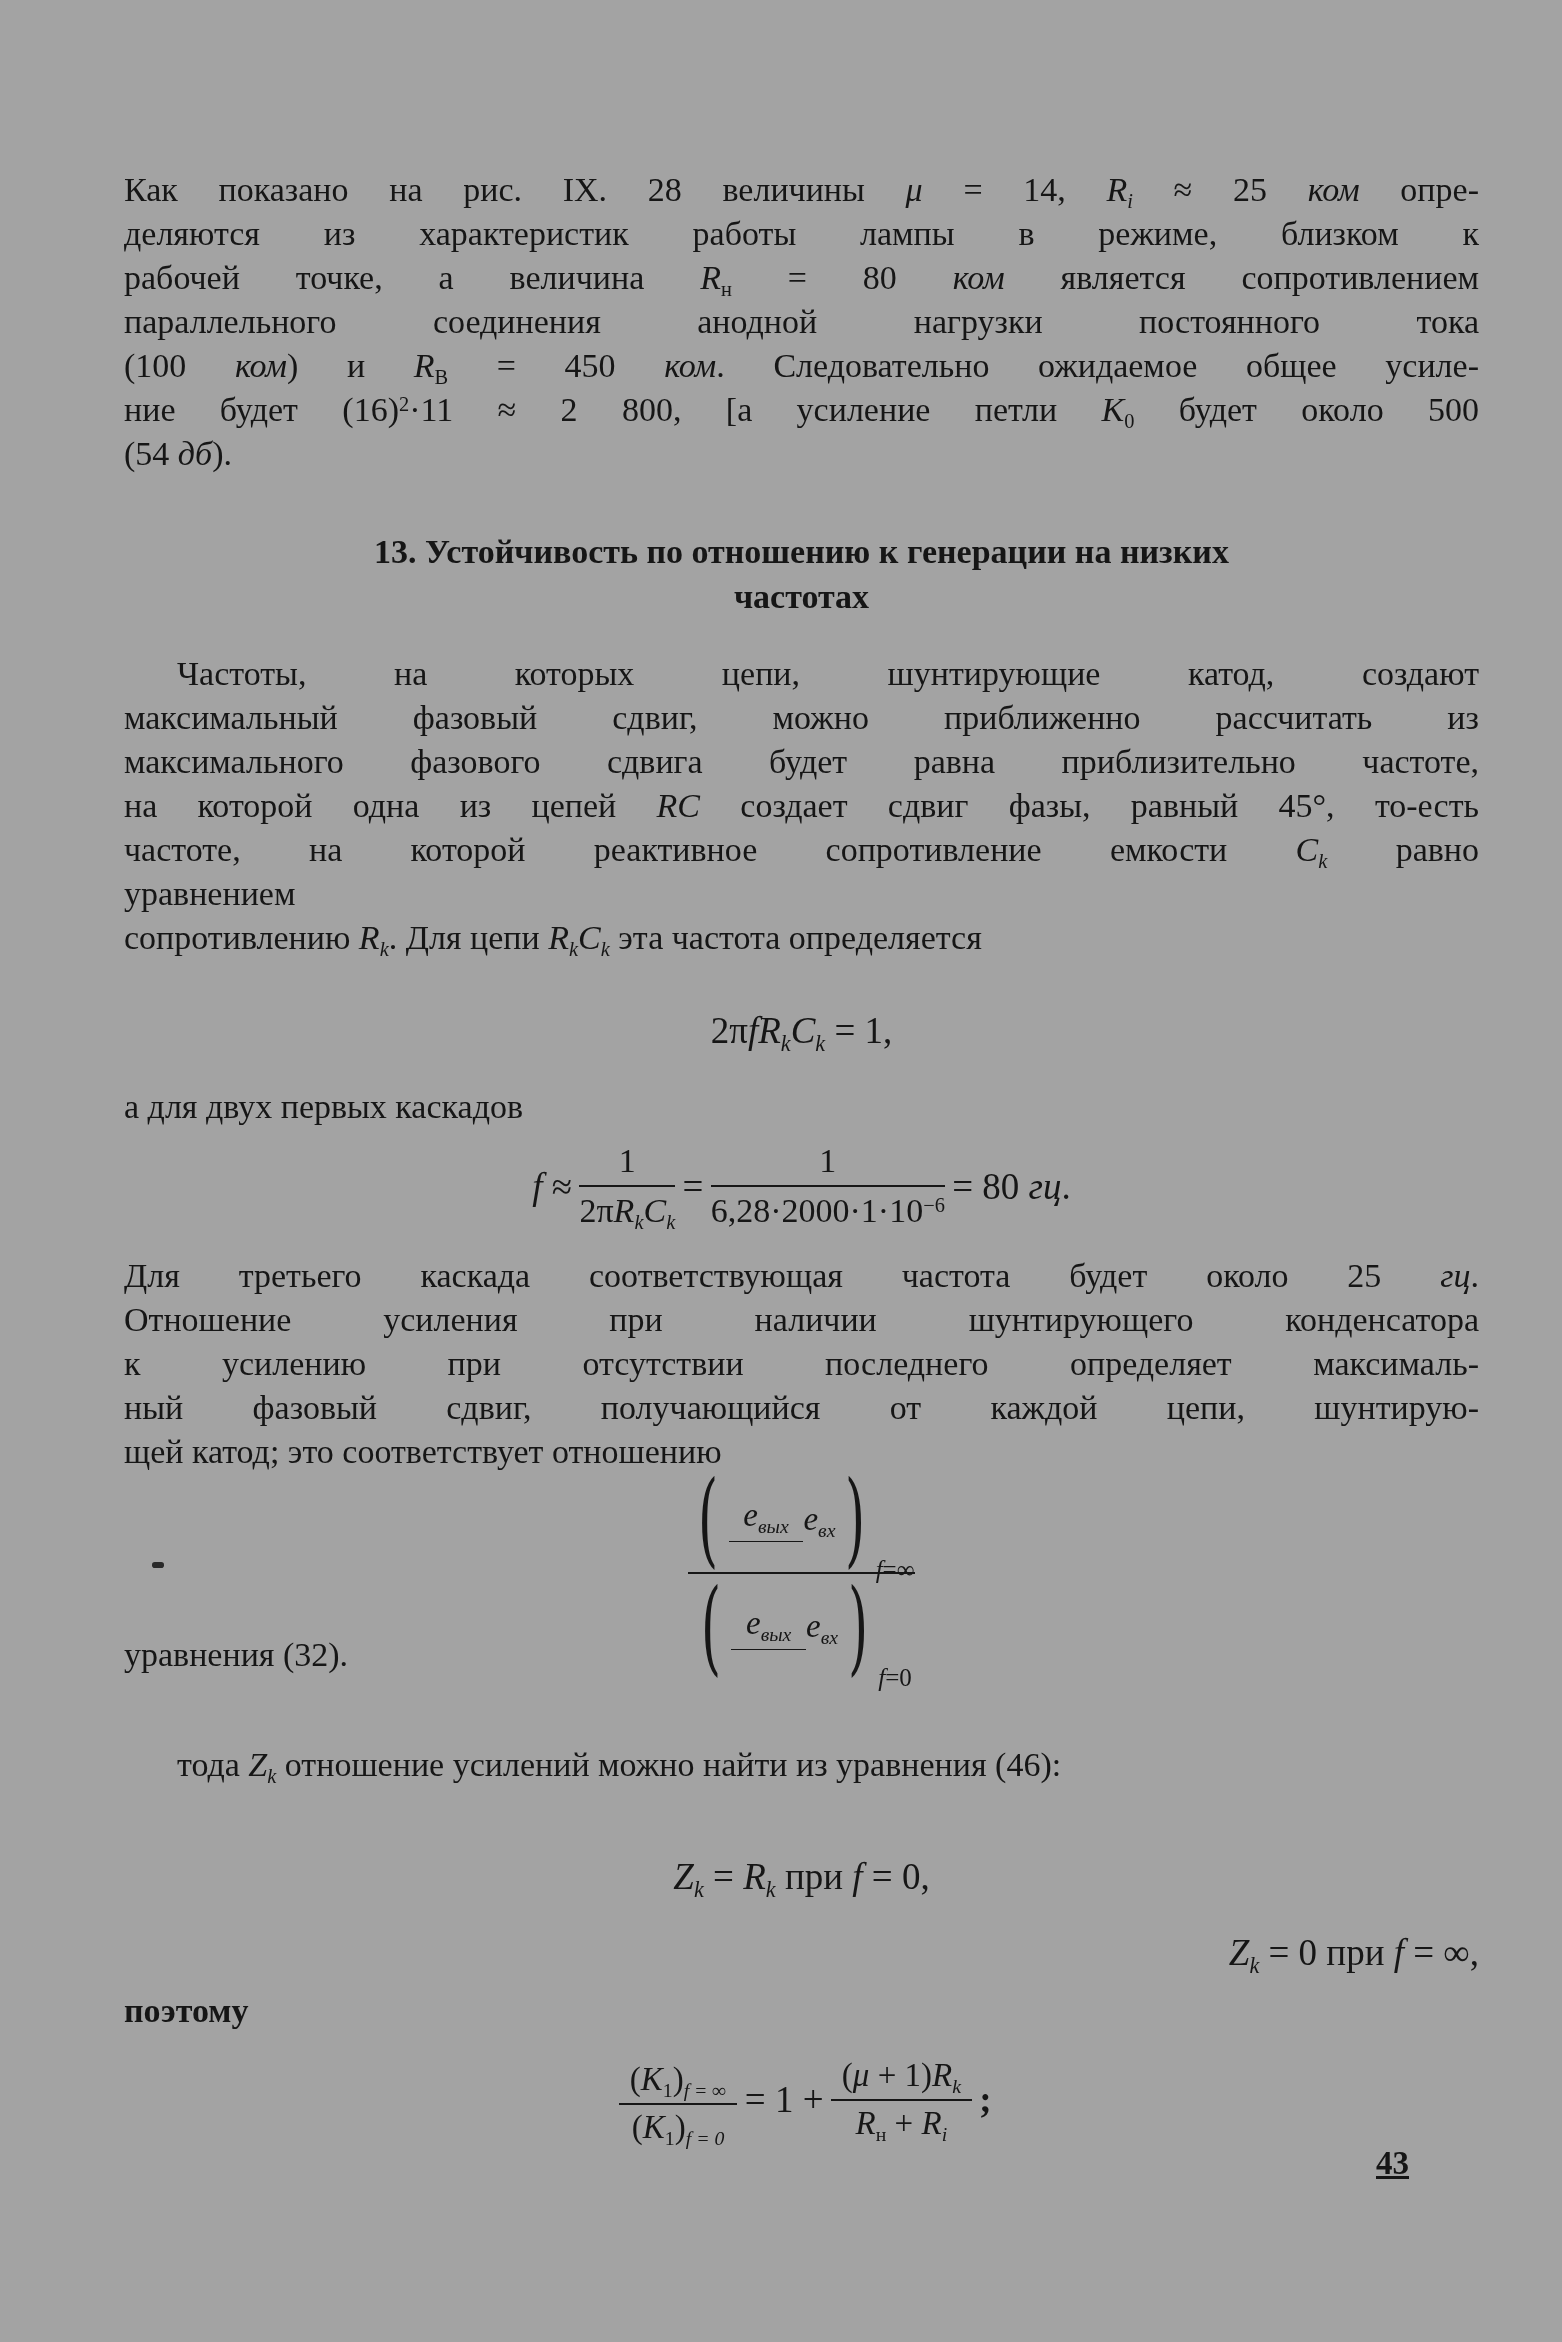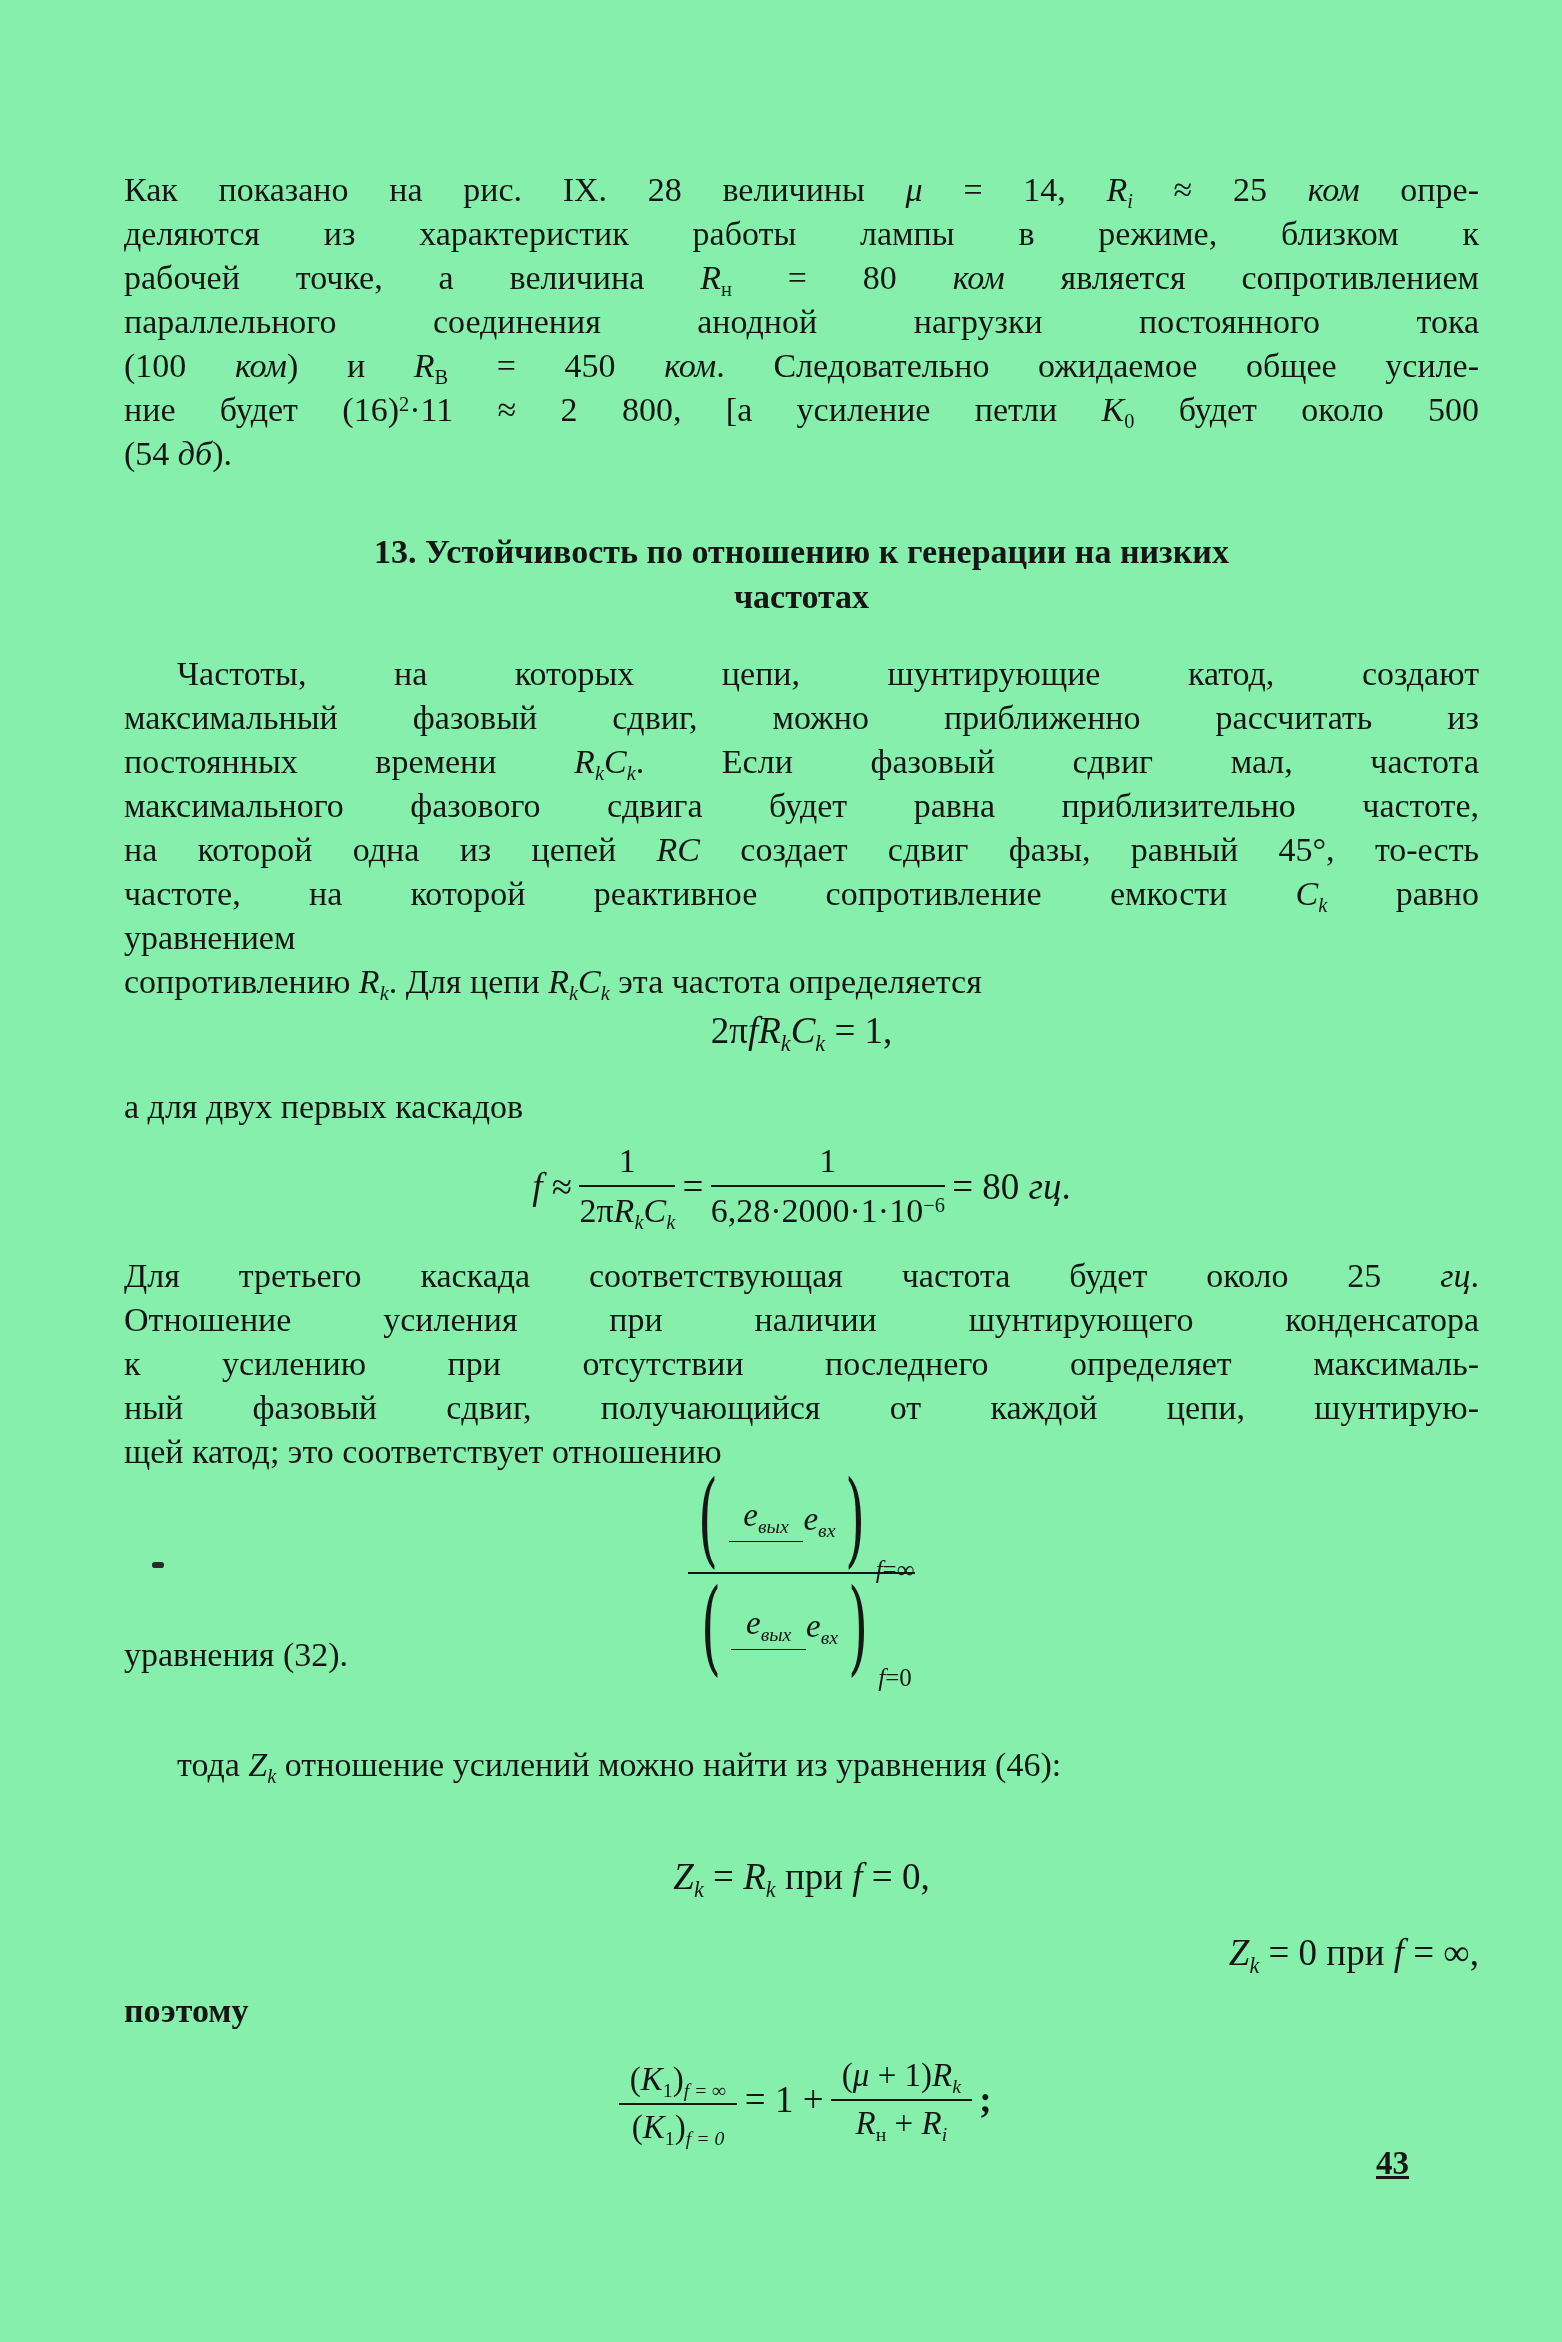--- a/index.html
+++ b/index.html
@@ -1,20 +1,20 @@
 <!DOCTYPE html>
 <html style="font-size:14.7px"><head>
 <meta charset="utf-8">
 <style>
   html,body { margin:0; padding:0; background:#e8e8e4; }
   .page {
     position:relative;
     width:1562px; height:2343px;
     margin:0 auto;
-    background:#86efac;
+    background:#a3a3a3;
     color:#161616;
     font-family:"Liberation Serif","DejaVu Serif",serif;
     overflow:hidden;
   }
   .block { position:absolute; left:124px; width:1355px; }
   .line { font-size:34px; line-height:44px; }
   .justify .line { text-align:justify; text-align-last:justify; }
   .justify .line:last-child { text-align:left; text-align-last:left; }
   .indent .line:first-child { text-indent:53px; }
   .heading .line { font-weight:bold; font-size:34px; line-height:45px; text-align:center; }
@@ -62,21 +62,20 @@
     </div>
 
   <div class="block heading" id="heading" style="top:529px;">
       <div class="line">13. Устойчивость по отношению к генерации на низких</div>
       <div class="line">частотах</div>
     </div>
 
   <div class="block justify indent" id="para2" style="top:652px;">
       <div class="line">Частоты, на которых цепи, шунтирующие катод, создают</div>
       <div class="line">максимальный фазовый сдвиг, можно приближенно рассчитать из</div>
-      <div class="line">постоянных времени <span class="it">R</span><sub class="it">k</sub><span class="it">C</span><sub class="it">k</sub>. Если фазовый сдвиг мал, частота</div>
       <div class="line">максимального фазового сдвига будет равна приблизительно частоте,</div>
       <div class="line">на которой одна из цепей <span class="it">RC</span> создает сдвиг фазы, равный 45°, то-есть</div>
       <div class="line">частоте, на которой реактивное сопротивление емкости <span class="it">C</span><sub class="it">k</sub> равно</div>
       <div class="line">уравнением</div>
       <div class="line">сопротивлению <span class="it">R</span><sub class="it">k</sub>. Для цепи <span class="it">R</span><sub class="it">k</sub><span class="it">C</span><sub class="it">k</sub> эта частота определяется</div>
     </div>
 
   <div class="block fcenter" id="formula-rc" style="top:1003px;height:55px;">
     <span class="eqline">2π<span class="it">f</span><span class="it">R</span><sub class="it">k</sub><span class="it">C</span><sub class="it">k</sub> = 1,</span>
   </div>

